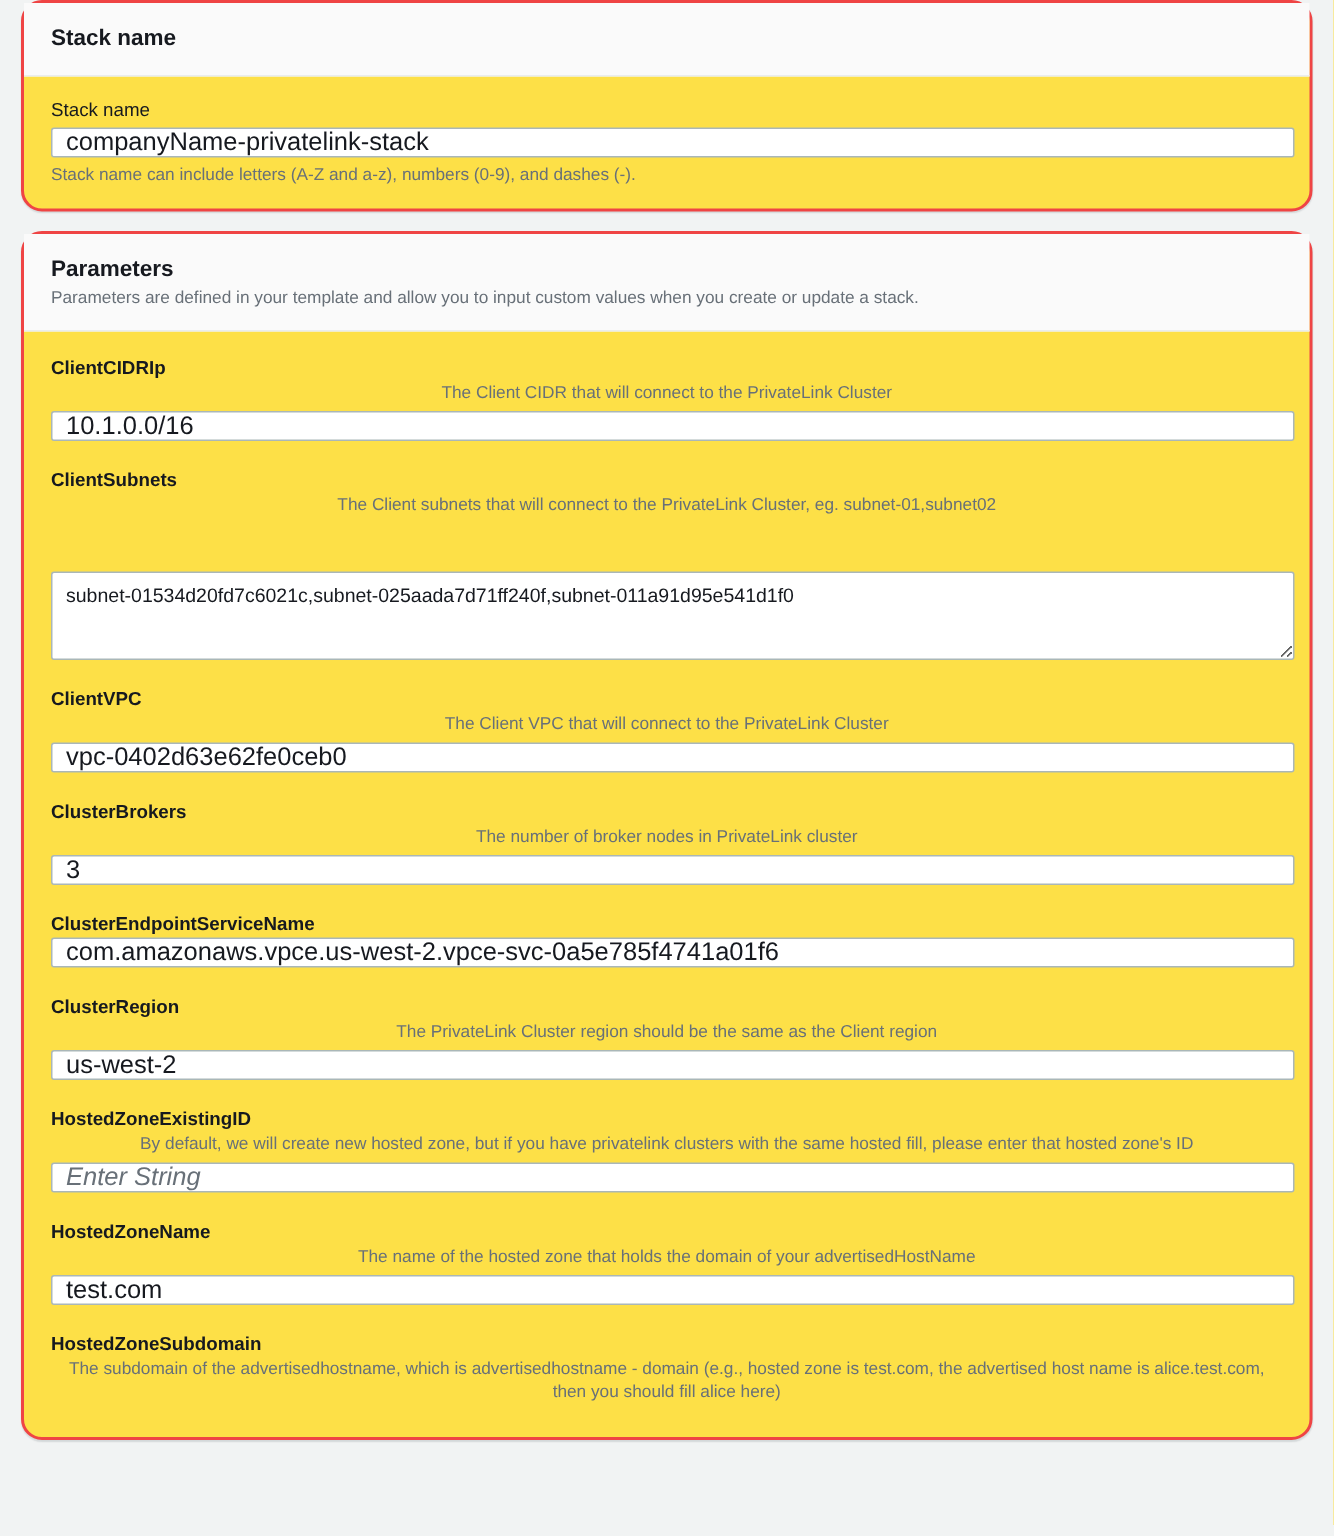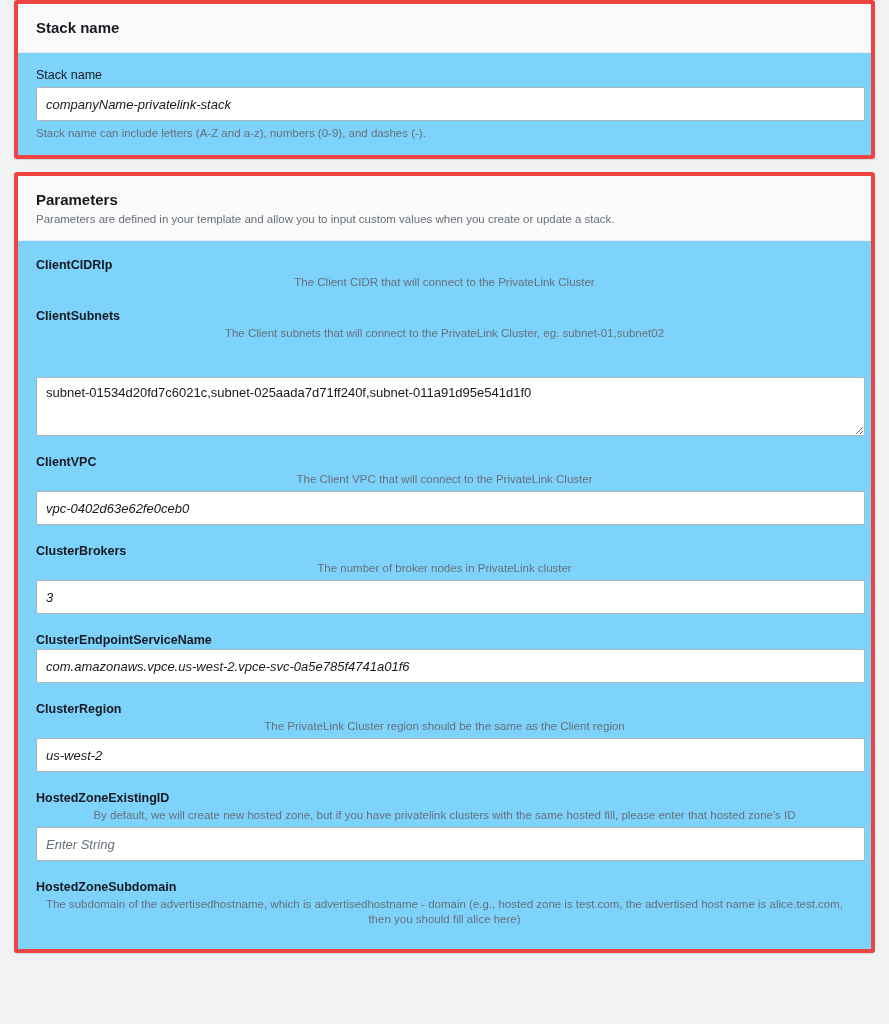--- a/index.html
+++ b/index.html
@@ -21,23 +21,23 @@
   }
   .page-title {
     font-size: 23px;
     font-weight: 400;
     color: #16191f;
     letter-spacing: 0.1px;
     margin: 0;
     padding: 10px 0 16px 0;
   }
   .card {
-    background: #7dd3fc;
-    border: 4px solid #ef4444;
-    border-radius: 3px;
+    background: #fde047;
+    border: 2px solid #ef4444;
+    border-radius: 14px;
     box-shadow: 0 1px 1px 0 rgba(0,28,36,0.12);
     margin-bottom: 13px;
   }
   .card-header {
     background: #fafafa;
     border-bottom: 1px solid #eaeded;
     padding: 14px 18px 15px 18px;
   }
   .card-header.tall {
     padding: 14px 18px 13px 18px;
@@ -90,31 +90,30 @@
   .field-hint {
     font-size: 11.5px;
     color: #687078;
     line-height: 15px;
     display: block;
     margin-top: 5px;
   }
   .text-input {
     display: block;
     width: 829px;
-    height: 34px;
+    height: 20px;
     padding: 4px 9px;
     font-family: "Liberation Sans", sans-serif;
-    font-size: 13px;
+    font-size: 17px;
     color: #16191f;
     background: #ffffff;
     border: 1px solid #aab7b8;
     border-radius: 2px;
     outline: none;
     line-height: 19px;
-    font-style: italic;
   }
   .text-input::placeholder {
     color: #687078;
     font-style: italic;
   }
   .text-area {
     display: block;
     width: 829px;
     height: 59px;
     padding: 5px 9px;
@@ -156,20 +155,21 @@
 
   <section class="card">
     <div class="card-header tall">
       <h2 class="card-title">Parameters</h2>
       <p class="card-subtitle">Parameters are defined in your template and allow you to input custom values when you create or update a stack.</p>
     </div>
     <div class="card-body" id="parameters-body">
         <div class="field">
           <label class="field-label">ClientCIDRIp</label>
           <span class="field-desc">The Client CIDR that will connect to the PrivateLink Cluster</span>
+          <input class="text-input" type="text" value="10.1.0.0/16" style="">
         </div>
         <div class="field">
           <label class="field-label">ClientSubnets</label>
           <span class="field-desc">The Client subnets that will connect to the PrivateLink Cluster, eg. subnet-01,subnet02</span>
           <textarea class="text-area" rows="3" value="subnet-01534d20fd7c6021c,subnet-025aada7d71ff240f,subnet-011a91d95e541d1f0" style="">subnet-01534d20fd7c6021c,subnet-025aada7d71ff240f,subnet-011a91d95e541d1f0</textarea>
         </div>
         <div class="field">
           <label class="field-label">ClientVPC</label>
           <span class="field-desc">The Client VPC that will connect to the PrivateLink Cluster</span>
           <input class="text-input" type="text" value="vpc-0402d63e62fe0ceb0" style="">
@@ -187,19 +187,24 @@
           <label class="field-label">ClusterRegion</label>
           <span class="field-desc">The PrivateLink Cluster region should be the same as the Client region</span>
           <input class="text-input" type="text" value="us-west-2" style="">
         </div>
         <div class="field">
           <label class="field-label">HostedZoneExistingID</label>
           <span class="field-desc">By default, we will create new hosted zone, but if you have privatelink clusters with the same hosted fill, please enter that hosted zone's ID</span>
           <input class="text-input" type="text" placeholder="Enter String" value="" style="">
         </div>
         <div class="field">
+          <label class="field-label">HostedZoneName</label>
+          <span class="field-desc">The name of the hosted zone that holds the domain of your advertisedHostName</span>
+          <input class="text-input" type="text" value="test.com" style="">
+        </div>
+        <div class="field">
           <label class="field-label">HostedZoneSubdomain</label>
           <span class="field-desc">The subdomain of the advertisedhostname, which is advertisedhostname - domain (e.g., hosted zone is test.com, the advertised host name is alice.test.com, then you should fill alice here)</span>
         </div>
       </div>
   </section>
 
 </div>
 
 </body></html>

